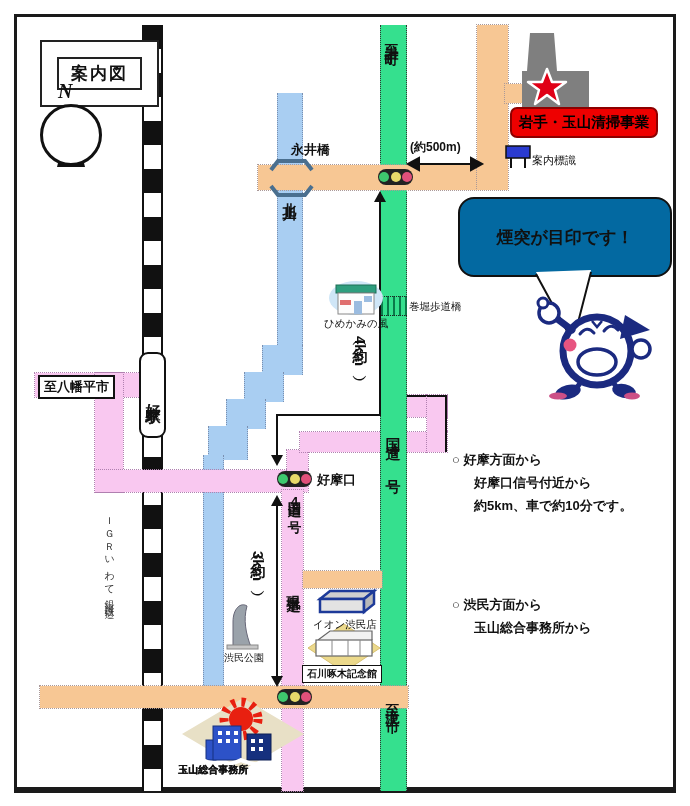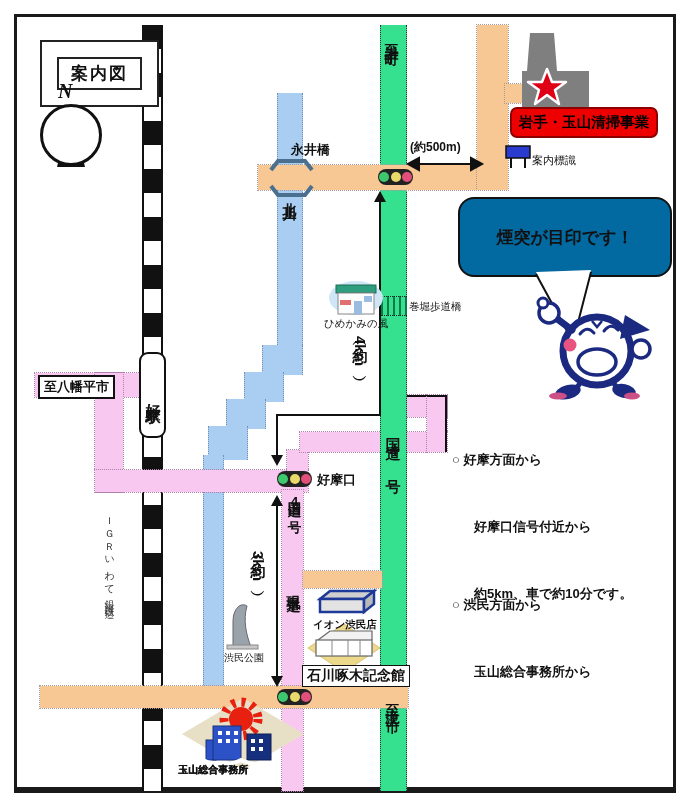--- a/index.html
+++ b/index.html
@@ -32,21 +32,21 @@
   
   .vt{writing-mode:vertical-rl;text-orientation:upright;}
   .vtm{writing-mode:vertical-rl;text-orientation:mixed;}
   .lbl{white-space:nowrap;}
   .boxed{background:#fff;border:2px solid #111;padding:1px 4px;font-weight:bold;white-space:nowrap;}
   #banner{left:510px;top:107px;width:148px;height:31px;background:#ee0000;border:2px solid #8d0000;border-radius:7px;
     color:#000000;font-weight:bold;font-size:14.5px;display:flex;align-items:center;justify-content:center;white-space:nowrap;}
   #bubble{left:458px;top:197px;width:214px;height:80px;background:#0369a1;border:2px solid #111;border-radius:16px;
     display:flex;align-items:center;justify-content:center;font-size:17px;font-weight:bold;white-space:nowrap;}
   .note{width:205px;font-size:13px;font-weight:bold;line-height:23px;}
-  .note .ind{padding-left:22px;margin-top:44px;}
+  .note .ind{padding-left:22px;}
   svg.overlay{position:absolute;left:0;top:0;pointer-events:none;}
   #makibori-stripes{left:381px;top:296px;width:26px;height:20px;border-top:1px dotted #222;border-bottom:1px dotted #222;
     background:repeating-linear-gradient(90deg,#0a7a4a 0 2px,transparent 2px 6px);}
 </style>
 </head>
 <body>
 
 <div id="canvas">
   <div class="abs" id="frame"></div>
 
@@ -221,22 +221,22 @@
   <div class="abs lbl" style="left:324px;top:317px;font-size:10.5px;">ひめかみの風</div>
   <div class="abs vtm lbl" style="left:350px;top:336px;height:72px;font-size:15px;font-weight:bold;">（約4km）</div>
   <div class="abs vt lbl" style="left:383px;top:426px;height:115px;font-size:15px;font-weight:bold;letter-spacing:8px;">国道4号</div>
   <div class="abs boxed lbl" style="left:38px;top:375px;font-size:13px;">至八幡平市</div>
   <div class="abs lbl" style="left:317px;top:471px;font-size:13px;font-weight:bold;">好摩口</div>
   <div class="abs vt lbl" style="left:285px;top:491px;height:86px;font-size:13.5px;font-weight:bold;letter-spacing:1px;">旧国道4号</div>
   <div class="abs vtm lbl" style="left:248px;top:551px;height:74px;font-size:15px;font-weight:bold;">（約3km）</div>
   <div class="abs vt lbl" style="left:285px;top:584px;height:54px;font-size:14px;font-weight:bold;letter-spacing:2px;">現県道</div>
   <div class="abs vt lbl" style="left:102px;top:510px;height:155px;font-size:10px;letter-spacing:3px;color:#333;">ＩＧＲいわて銀河鉄道</div>
   <div class="abs lbl" style="left:224px;top:651px;font-size:10px;">渋民公園</div>
-  <div class="abs lbl" style="left:313px;top:618px;font-size:10.5px;font-weight:bold;">イオン渋民店</div>
-  <div class="abs boxed lbl" style="left:302px;top:665px;font-size:14px;border-width:1px;">石川啄木記念館</div>
+  <div class="abs lbl" style="left:313px;top:618px;font-size:10.5px;">イオン渋民店</div>
+  <div class="abs boxed lbl" style="left:302px;top:665px;font-size:10px;border-width:1px;">石川啄木記念館</div>
   <div class="abs vt lbl" style="left:384px;top:692px;height:88px;font-size:14px;font-weight:bold;letter-spacing:5px;">至滝沢市</div>
   <div class="abs lbl" style="left:178px;top:763px;font-size:10px;font-weight:bold;text-shadow:0.6px 0 #000;">玉山総合事務所</div>
 
   <div class="abs note" style="left:452px;top:448px;">
     <div>○ 好摩方面から</div>
     <div class="ind">好摩口信号付近から</div>
     <div class="ind">約5km、車で約10分です。</div>
   </div>
   <div class="abs note" style="left:452px;top:593px;">
     <div>○ 渋民方面から</div>

